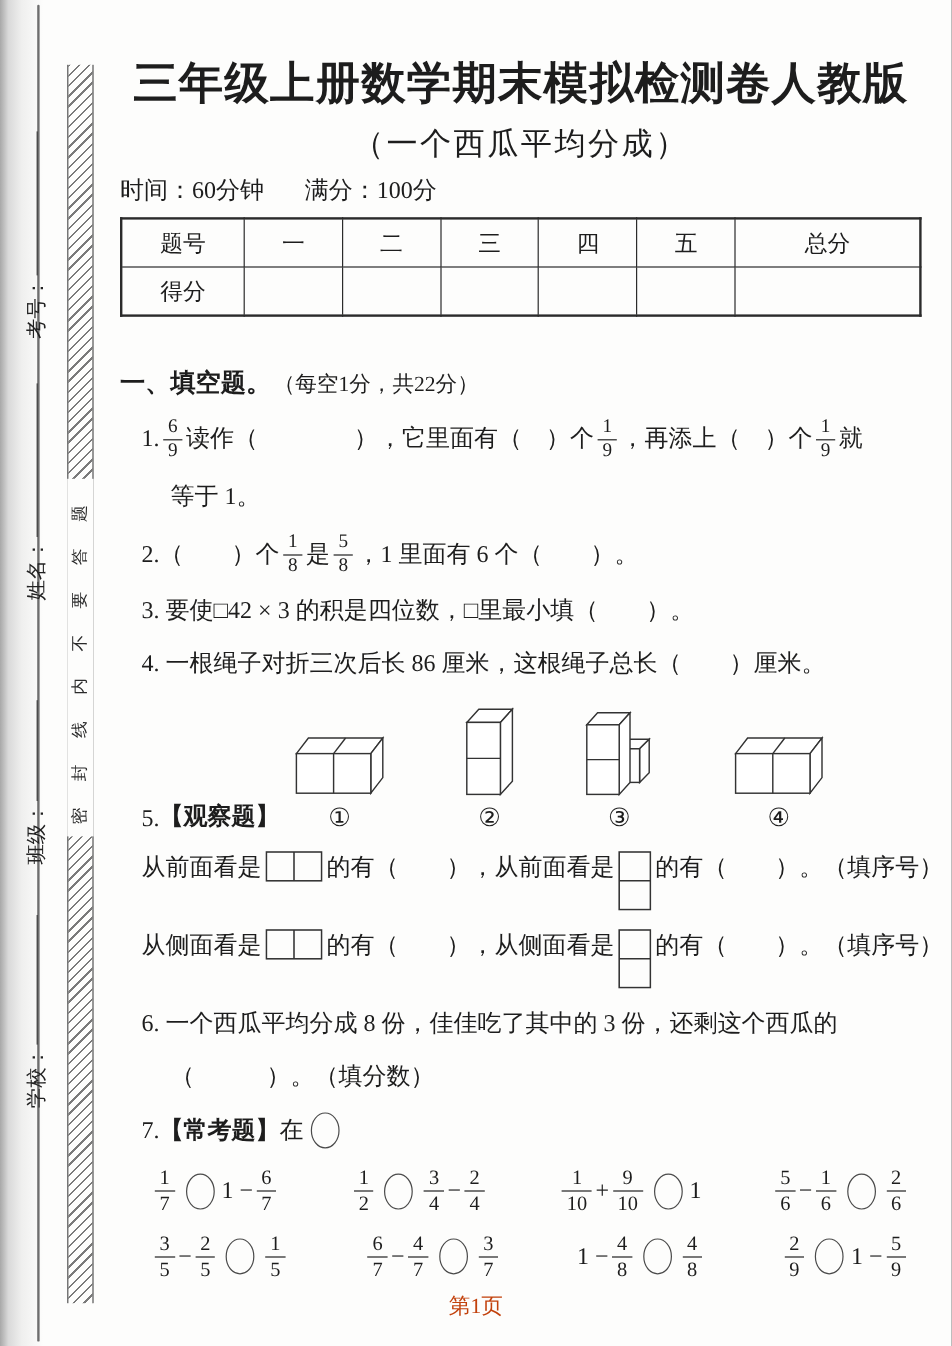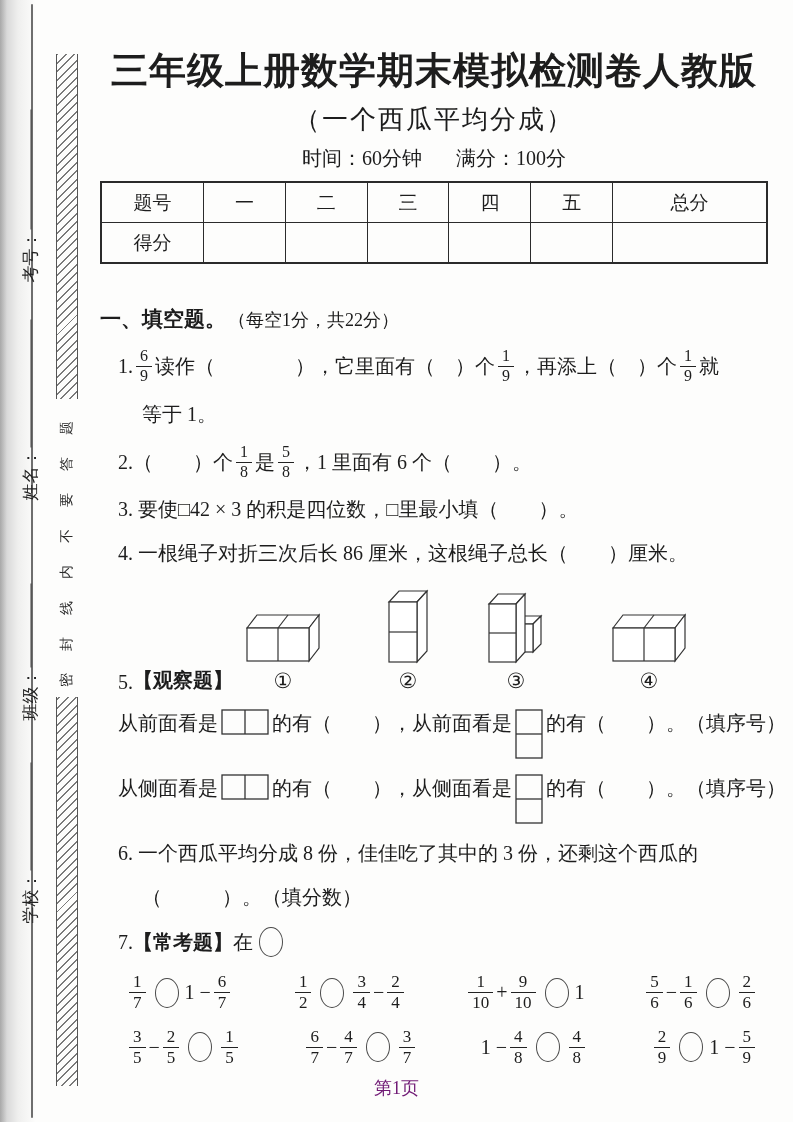--- a/index.html
+++ b/index.html
@@ -19,21 +19,21 @@
   
   .side-field{position:absolute;left:30px;transform:translate(-50%,-50%) rotate(-90deg);
               display:flex;align-items:center;white-space:nowrap;font-size:17px;color:#222;}
   .side-blank{display:inline-block;height:2px;border-bottom:1.6px solid #3d3d3d;margin-left:2px;}
   .f1{top:196px}.f2{top:410px}.f3{top:652px}.f4{top:843px}
   .w120{width:120px}.w130{width:128px}.w85{width:84px}.w110{width:108px}
 
   .main{position:absolute;left:100px;top:48px;width:668px;}
   .title{margin:0;text-align:center;font-size:37px;font-weight:700;letter-spacing:1px;line-height:1.25;}
   .subtitle{margin:8px 0 0;text-align:center;font-size:26px;font-weight:400;letter-spacing:2px;}
-  .info{margin-top:8px;text-align:center;font-size:20px;}
+  .info{margin-top:8px;text-align:left;font-size:20px;}
   .info .gap{display:inline-block;width:34px;}
 
   table.score-table{margin-top:9px;width:100%;border-collapse:collapse;border:2.2px solid #2b2b2b;}
   table.score-table td{border:1.2px solid #2b2b2b;height:37px;text-align:center;font-size:19px;}
   td.c0{width:99px;}
 
   .sec-head{margin-top:41px;font-size:21px;}
   .bold{font-weight:700;font-family:"Liberation Sans","DejaVu Sans",sans-serif;}
   .sec-head .note{font-size:18px;margin-left:2px;}
 
@@ -56,21 +56,21 @@
 
   .obs{display:flex;align-items:flex-start;white-space:nowrap;}
   .obs svg{margin:0 3px;flex:0 0 auto;}
   .shape{stroke:#333;stroke-width:1.3;fill:none;}
 
   .q7row{display:flex;justify-content:space-between;align-items:center;margin-top:16px;
          padding:0 10px 0 26px;font-size:20px;}
   .q7row .expr{display:flex;align-items:center;white-space:nowrap;}
   .q7row .frac{font-size:17px;}
 
-  .footer{position:absolute;left:0;right:0;bottom:22px;text-align:center;font-size:18px;color:#701a75;}
+  .footer{position:absolute;left:0;right:0;bottom:22px;text-align:center;font-size:18px;color:#c2410c;}
 </style>
 </head>
 <body>
 
 <div class="page">
   <div class="scan-edge"></div>
   <div class="edge-line"></div>
   <div class="seal-strip"></div>
   <div class="seal-text">密封线内不要答题</div>
 

